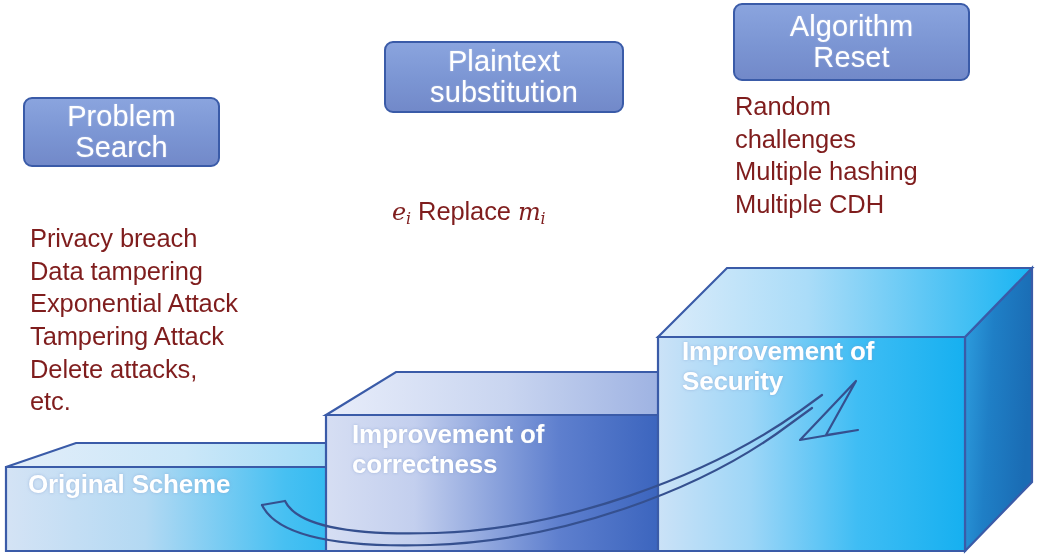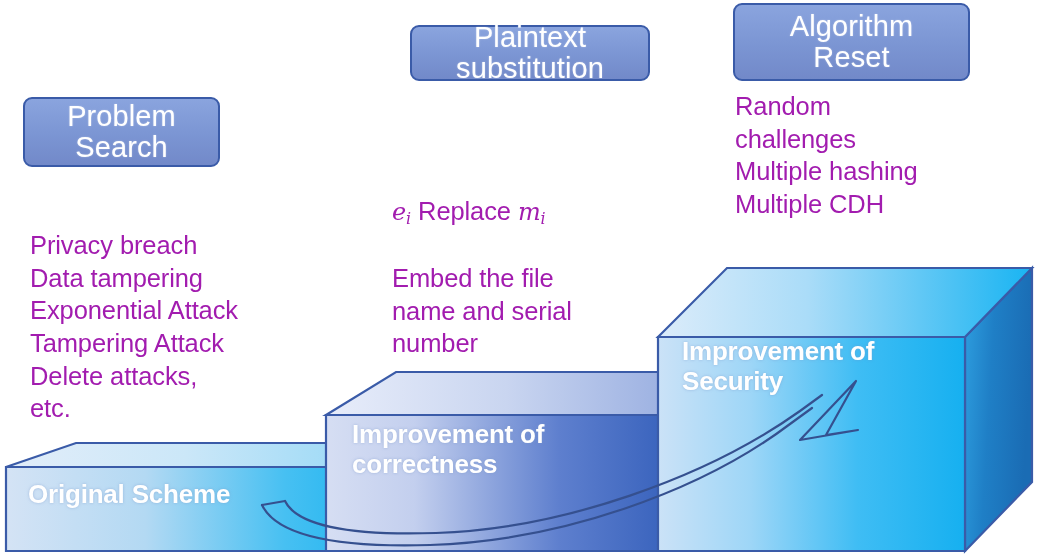--- a/index.html
+++ b/index.html
@@ -31,33 +31,33 @@
     line-height: 1.06;
     text-align: center;
     display: flex;
     align-items: center;
     justify-content: center;
     white-space: pre-line;
     letter-spacing: 0.1px;
     text-shadow: 0 0 2px rgba(255,255,255,0.35);
   }
   #pill-1 { left: 23px;  top: 97px;  width: 197px; height: 70px; }
-  #pill-2 { left: 384px; top: 25px;  width: 240px; height: 56px; margin-left: 26px; }
+  #pill-2 { left: 384px; top: 41px;  width: 240px; height: 72px; }
   #pill-3 { left: 733px; top: 3px;   width: 237px; height: 78px; }
 
   
   .body-text {
     position: absolute;
-    color: #a21caf;
+    color: #7f1d1d;
     font-size: 25.5px;
     line-height: 1.28;
     white-space: pre-line;
     letter-spacing: -0.1px;
   }
-  #text-1 { left: 30px;  top: 229px; width: 300px; }
+  #text-1 { left: 30px;  top: 222px; width: 300px; }
   #text-2 { left: 392px; top: 162px; width: 270px; }
   #text-3 { left: 735px; top: 90px;  width: 280px; }
 
   .mathline {
     white-space: nowrap;
   }
   .mvar {
     font-family: "DejaVu Serif", serif;
     font-style: italic;
     font-size: 24px;
@@ -80,21 +80,21 @@
   .step-label {
     position: absolute;
     color: #ffffff;
     font-weight: bold;
     font-size: 26px;
     line-height: 1.16;
     white-space: pre-line;
     letter-spacing: -0.2px;
     text-shadow: 0 0 3px rgba(120,150,200,0.55);
   }
-  #label-1 { left: 28px;  top: 469px; width: 310px; margin-top: 10px; }
+  #label-1 { left: 28px;  top: 469px; width: 310px; }
   #label-2 { left: 352px; top: 419px; width: 300px; }
   #label-3 { left: 682px; top: 336px; width: 300px; }
 </style>
 </head>
 <body>
 
 <div id="canvas">
 
   <svg id="steps" viewBox="0 0 1039 555" xmlns="http://www.w3.org/2000/svg">
     <defs>
@@ -183,23 +183,20 @@
 Data tampering
 Exponential Attack
 Tampering Attack
 Delete attacks,
 etc.</div>
 
   <div class="pill" id="pill-2">Plaintext
 substitution</div>
   <div class="body-text" id="text-2">
     <div class="mathline"><span class="mvar"><span>e</span><sub>i</sub></span><span> Replace </span><span class="mvar"><span>m</span><sub>i</sub></span></div>
-    <div style="white-space:pre-line">Embed the file
-name and serial
-number</div>
   </div>
 
   <div class="pill" id="pill-3">Algorithm
 Reset</div>
   <div class="body-text" id="text-3">Random
 challenges
 Multiple hashing
 Multiple CDH</div>
 
 </div>

